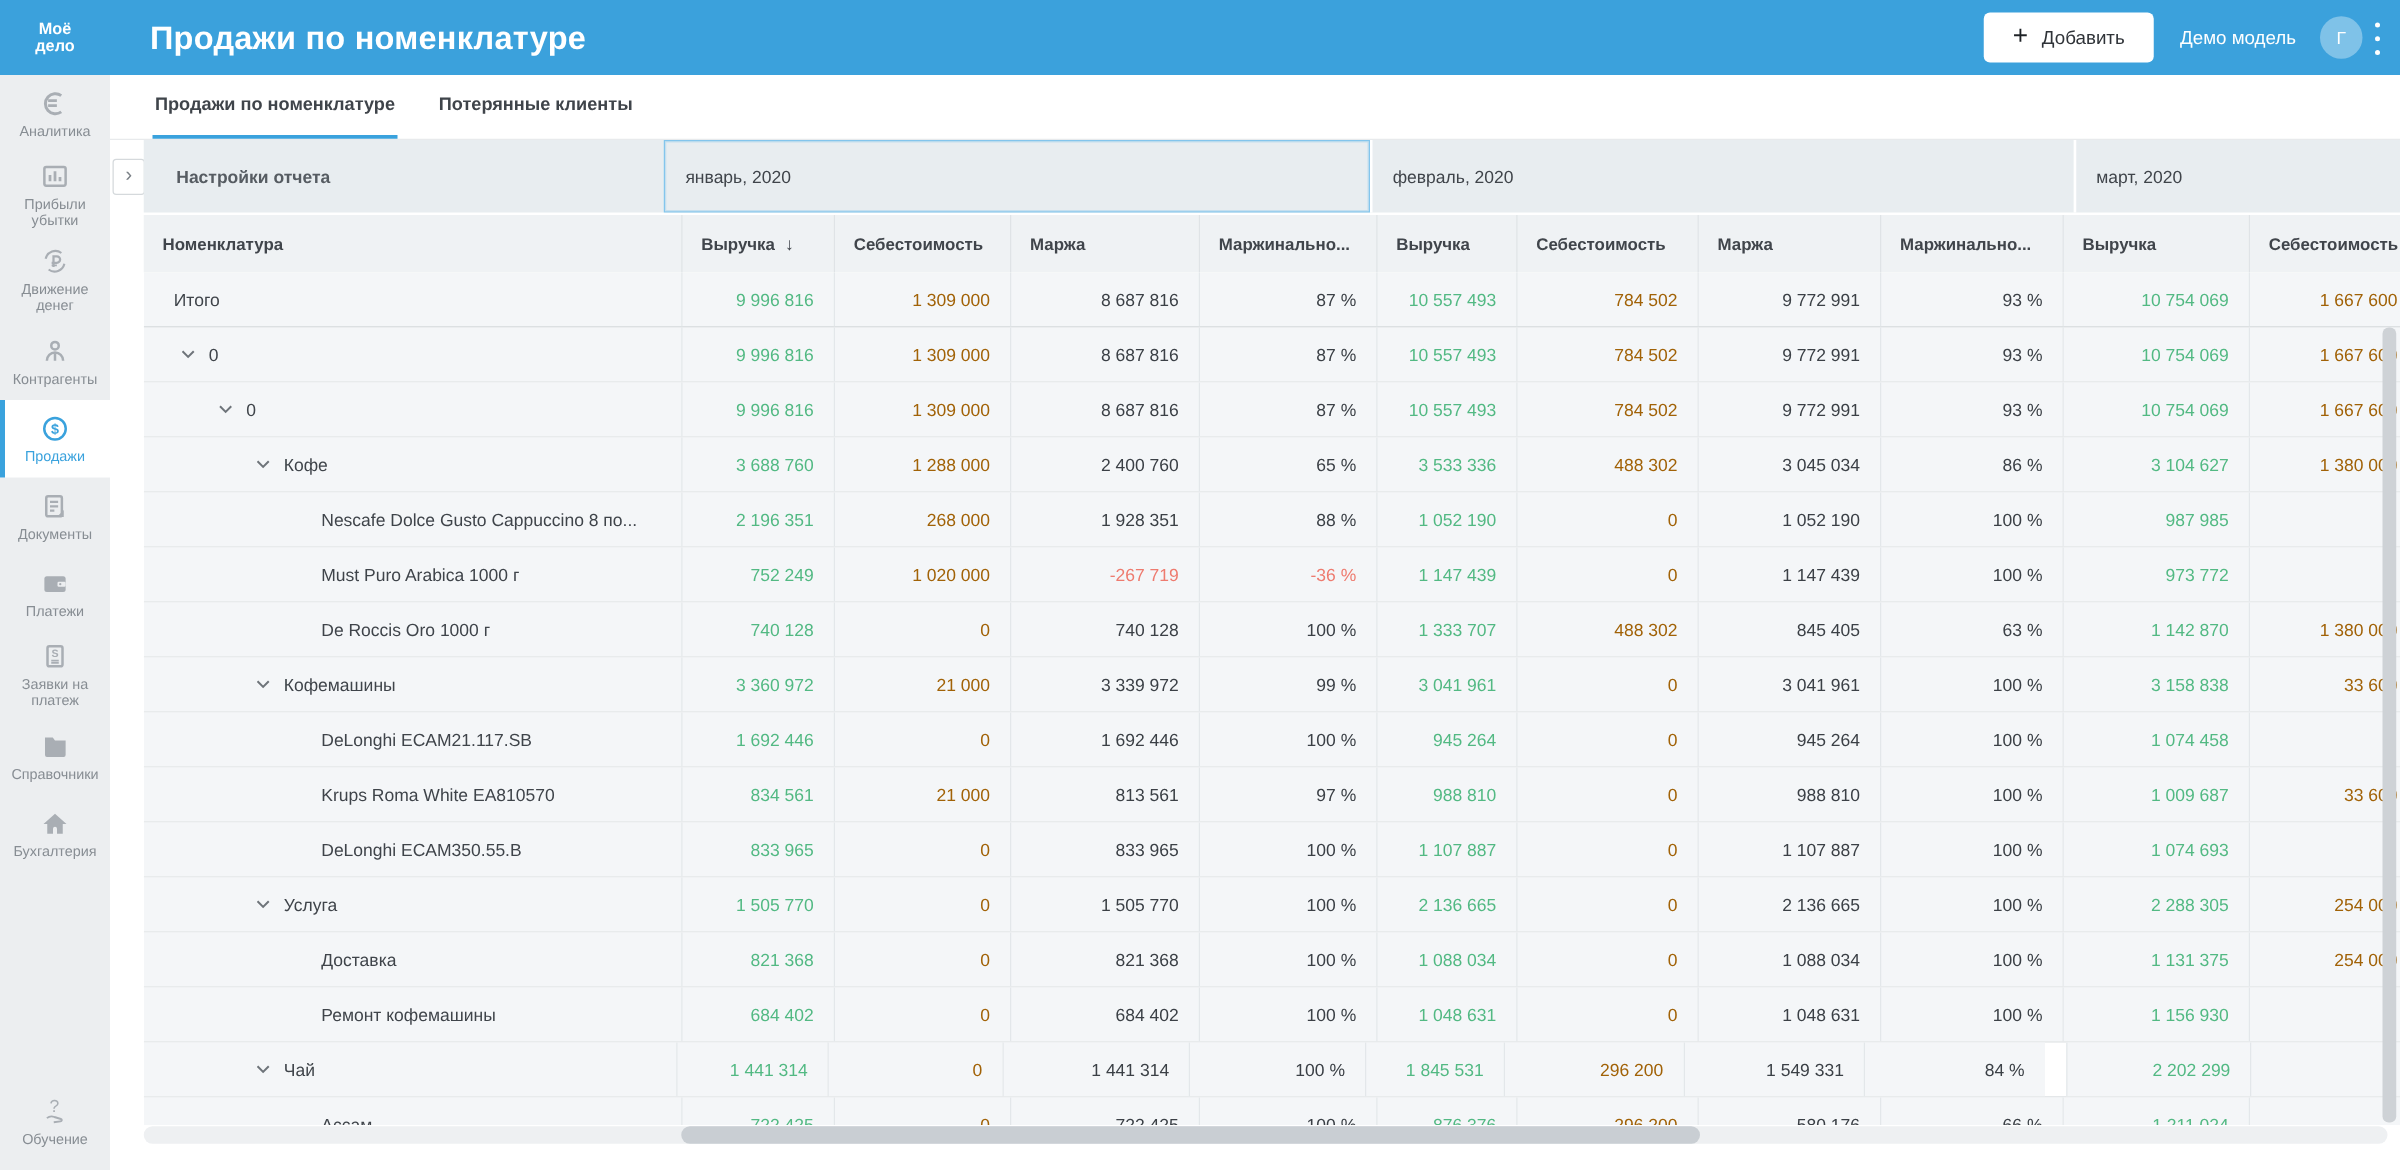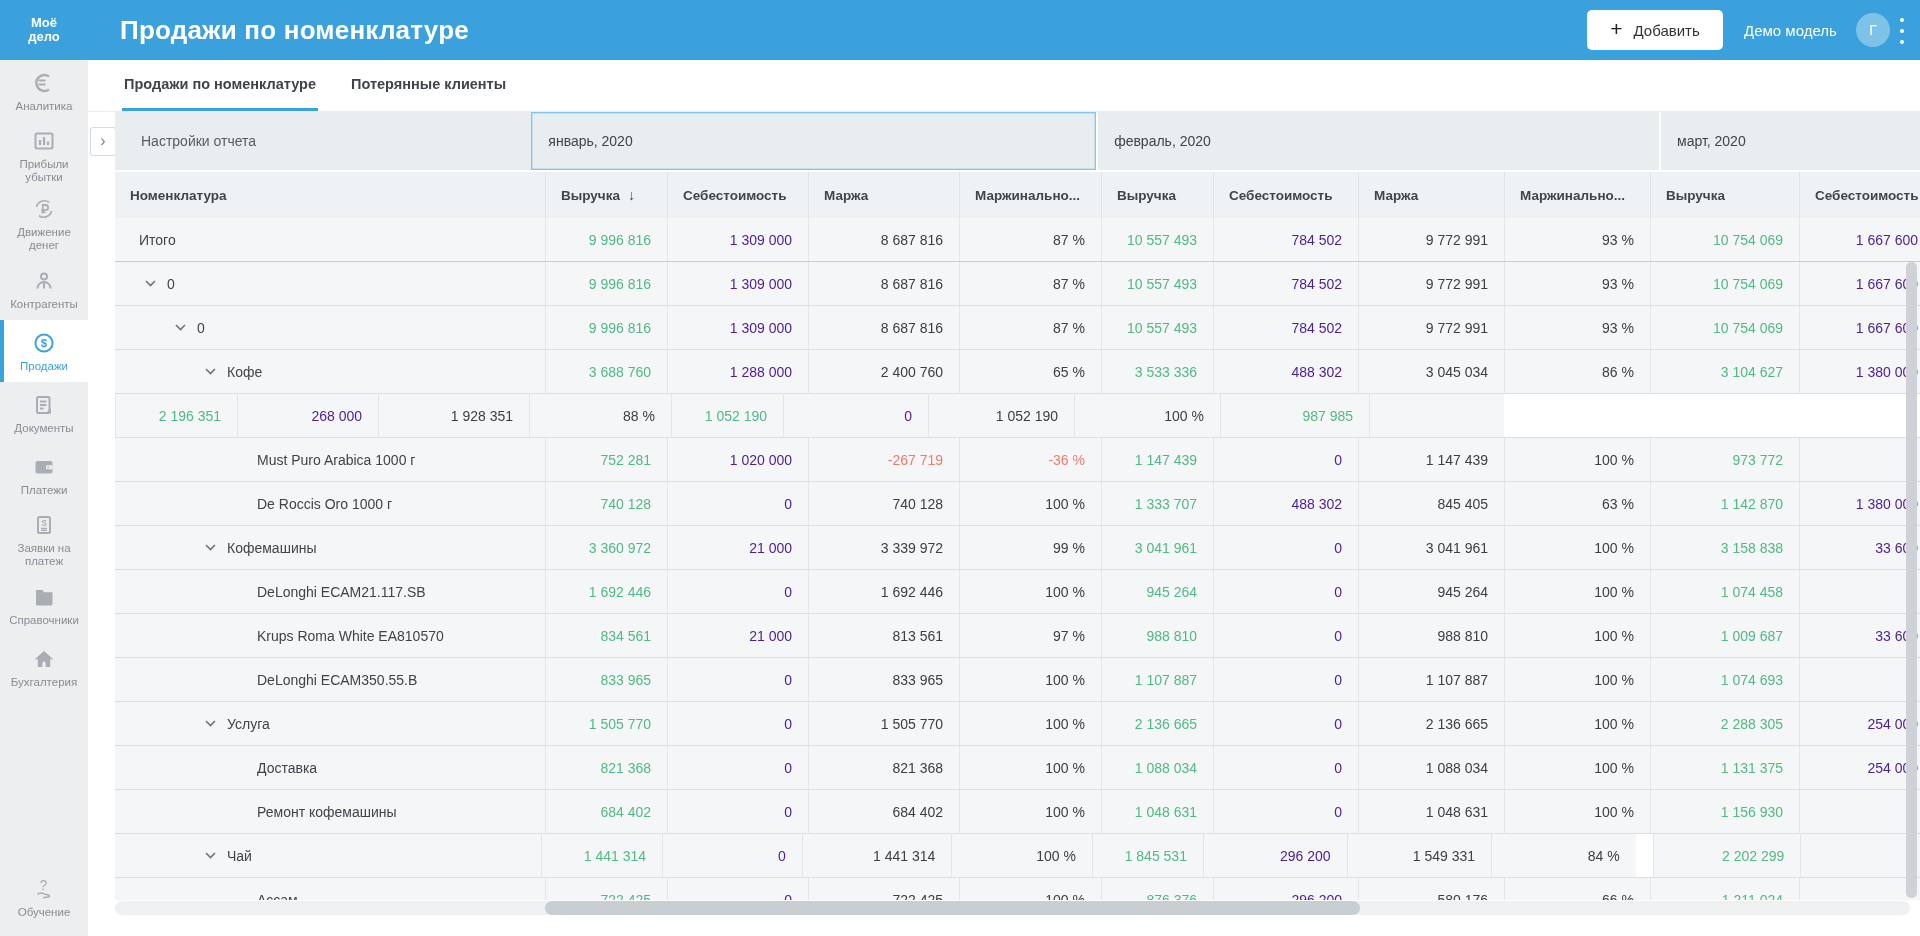--- a/index.html
+++ b/index.html
@@ -46,35 +46,35 @@
   .settings-toggle{position:absolute;left:90px;top:127px;width:26px;height:29px;background:#fff;
     border:1px solid #d5d9dc;border-radius:3px;display:flex;align-items:center;justify-content:center;
     color:#7b8187;font-size:16px;cursor:pointer;box-sizing:border-box;padding-bottom:2px;}
   .table{position:absolute;left:115px;top:112px;width:1819px;}
   .month-row{display:flex;height:58px;}
   .m-cell{box-sizing:border-box;background:#e8edf0;border-left:2px solid #fff;display:flex;align-items:center;
     padding-left:16px;font-size:14px;color:#3f444a;cursor:pointer;}
   .m-cell:first-child{border-left:none;}
   .m-cell.selected{border:1px solid #83c5ec;box-shadow:inset 0 0 0 1px rgba(131,197,236,.35);}
   .settings-cell{box-sizing:border-box;width:430px;background:#e8edf0;display:flex;align-items:center;
-    padding-left:26px;font-size:14px;color:#565c62;}
+    padding-left:26px;font-size:14px;color:#565c62;font-weight:bold;}
   .header-row{display:flex;height:46px;margin-top:2px;}
   .h-cell{box-sizing:border-box;background:#eff2f4;display:flex;align-items:center;padding-left:15px;
     font-size:13.5px;font-weight:700;color:#40454b;border-left:1px solid #dfe3e6;cursor:pointer;}
   .h-cell:first-child{border-left:none;}
   .h-cell .sort{margin-left:8px;font-weight:400;color:#43484e;font-size:14px;}
   .rows-viewport{height:682px;overflow:hidden;}
   .t-row{display:flex;height:44px;box-sizing:border-box;border-bottom:1px solid #dbdfe2;}
   .t-row.total{border-bottom:1px solid #c7ccd0;}
   .t-cell{box-sizing:border-box;background:#f4f6f8;display:flex;align-items:center;
     border-left:1px solid #e3e7ea;font-size:14px;color:#3b4046;}
   .t-cell.name{border-left:none;color:#3f444a;}
   .t-cell.val{justify-content:flex-end;padding-right:16px;}
   .c-rev{color:#52b983;}
-  .c-cost{color:#4c1d95;}
+  .c-cost{color:#a16207;}
   .c-neg{color:#ee7b6f;}
   .chev{display:inline-flex;margin-right:11px;flex:none;}
   
   .hscroll-track{position:absolute;left:115px;top:901px;width:1795px;height:14px;background:#eef0f2;border-radius:7px;}
   .hscroll-thumb{position:absolute;left:430px;top:0;width:815px;height:14px;background:#c9ced3;border-radius:7px;cursor:pointer;}
   .vscroll-thumb{position:absolute;left:1906px;top:262px;width:11px;height:636px;background:#ced2d6;border-radius:5px;cursor:pointer;}
 </style>
 </head>
 <body>
 
@@ -330,36 +330,39 @@
         <div class="t-cell val" style="width: 151px;">2 400 760</div>
         <div class="t-cell val" style="width: 142px;">65 %</div>
         <div class="t-cell val c-rev" style="width: 112px;">3 533 336</div>
         <div class="t-cell val c-cost" style="width: 145px;">488 302</div>
         <div class="t-cell val" style="width: 146px;">3 045 034</div>
         <div class="t-cell val" style="width: 146px;">86 %</div>
         <div class="t-cell val c-rev" style="width: 149px;">3 104 627</div>
         <div class="t-cell val c-cost" style="width: 135px;">1 380 000</div>
       </div>
       <div class="t-row">
+        <div class="t-cell name" style="width: 430px; padding-left: 142px;">
+          <span>Nescafe Dolce Gusto Cappuccino 8 по...</span>
+        </div>
         <div class="t-cell val c-rev" style="width: 122px;">2 196 351</div>
         <div class="t-cell val c-cost" style="width: 141px;">268 000</div>
         <div class="t-cell val" style="width: 151px;">1 928 351</div>
         <div class="t-cell val" style="width: 142px;">88 %</div>
         <div class="t-cell val c-rev" style="width: 112px;">1 052 190</div>
         <div class="t-cell val c-cost" style="width: 145px;">0</div>
         <div class="t-cell val" style="width: 146px;">1 052 190</div>
         <div class="t-cell val" style="width: 146px;">100 %</div>
         <div class="t-cell val c-rev" style="width: 149px;">987 985</div>
         <div class="t-cell val" style="width: 135px;"></div>
       </div>
       <div class="t-row">
         <div class="t-cell name" style="width: 430px; padding-left: 142px;">
           <span>Must Puro Arabica 1000 г</span>
         </div>
-        <div class="t-cell val c-rev" style="width: 122px;">752 281</div>
+        <div class="t-cell val c-rev" style="width: 122px;">752 249</div>
         <div class="t-cell val c-cost" style="width: 141px;">1 020 000</div>
         <div class="t-cell val c-neg" style="width: 151px;">-267 719</div>
         <div class="t-cell val c-neg" style="width: 142px; padding-left: 36px;">-36 %</div>
         <div class="t-cell val c-rev" style="width: 112px;">1 147 439</div>
         <div class="t-cell val c-cost" style="width: 145px;">0</div>
         <div class="t-cell val" style="width: 146px;">1 147 439</div>
         <div class="t-cell val" style="width: 146px;">100 %</div>
         <div class="t-cell val c-rev" style="width: 149px;">973 772</div>
         <div class="t-cell val" style="width: 135px;"></div>
       </div>

